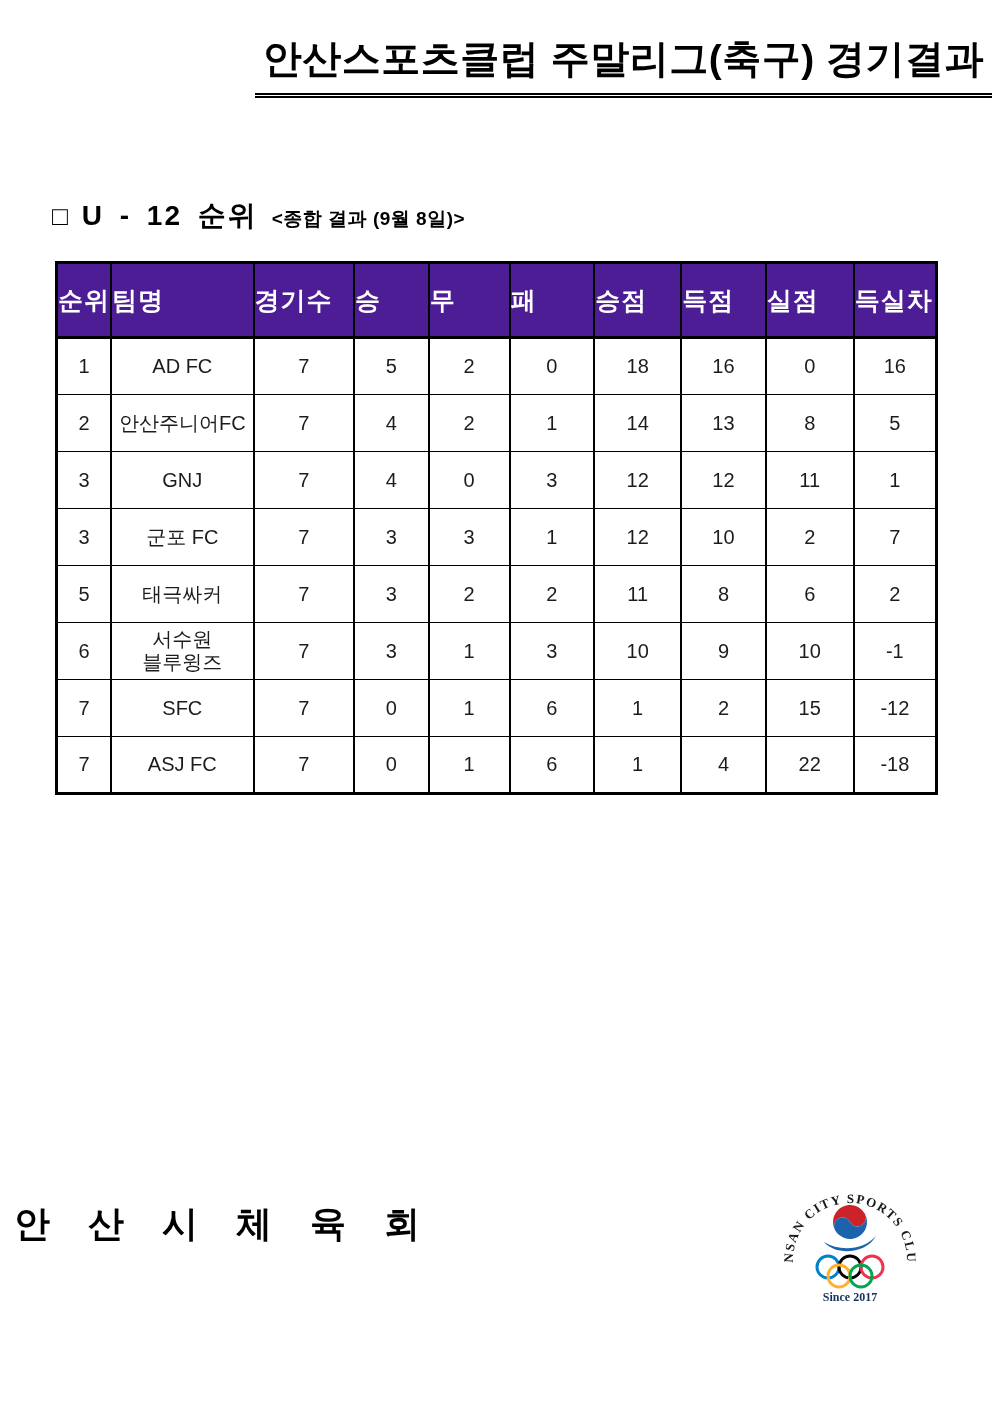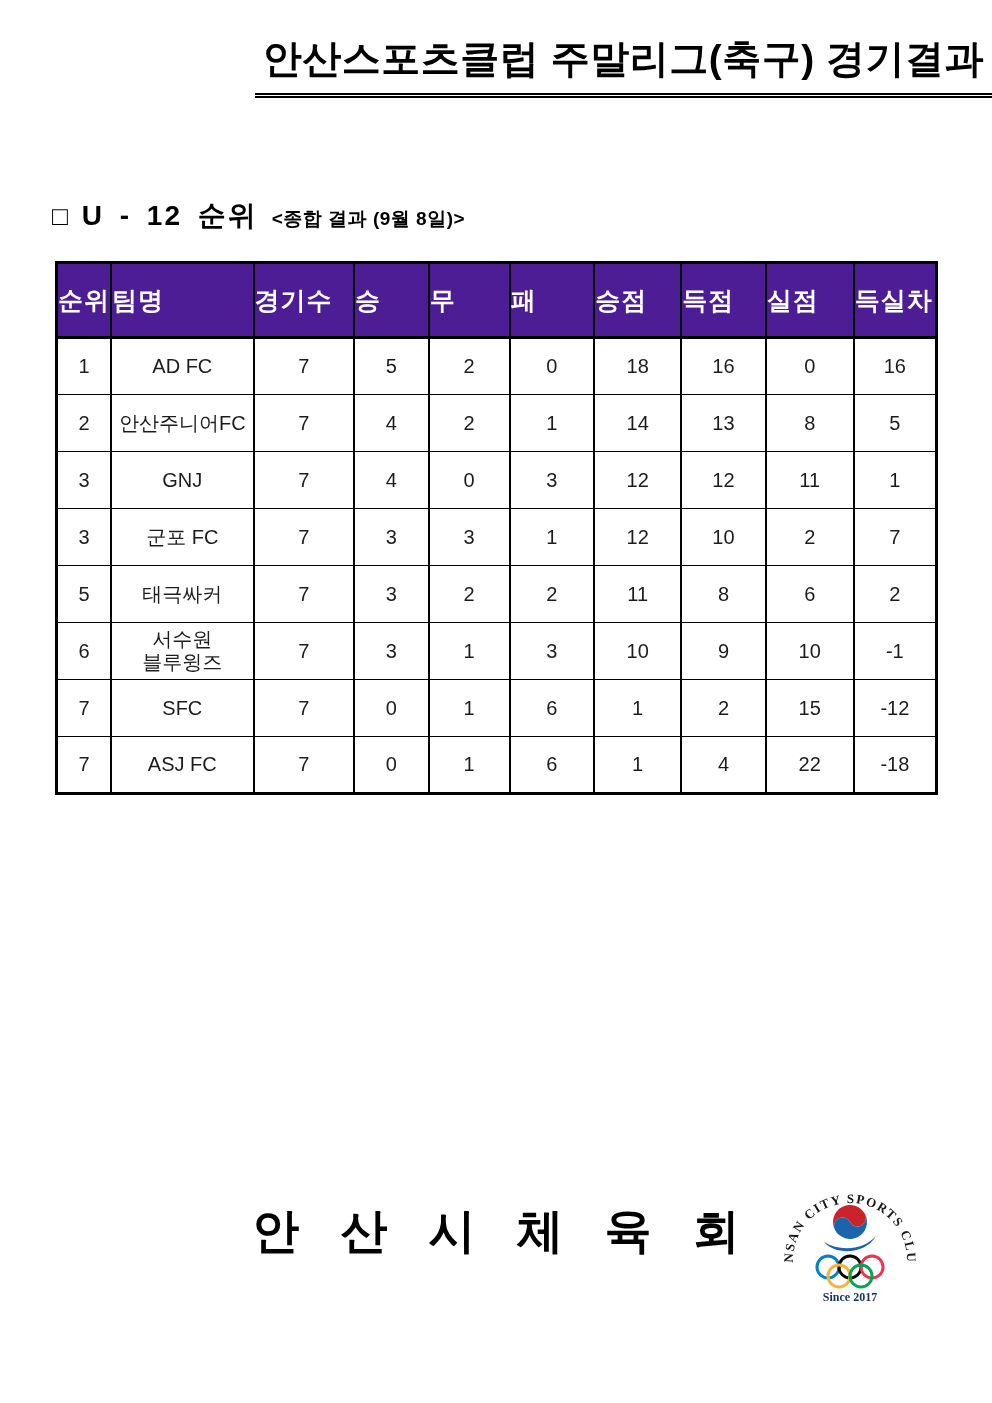--- a/index.html
+++ b/index.html
@@ -38,22 +38,22 @@
     height:57px; text-align:center; vertical-align:middle;
     font-size:20px; color:#1c1c1c;
     border-left:2px solid #000; border-right:2px solid #000;
     border-top:1px solid #000; border-bottom:1px solid #000;
   }
   table.league td.team-cell { white-space:pre-line; line-height:1.15; }
 
   
   .footer-left  { position:absolute; left:92px;  top:1176px; width:176px; height:122px; }
   .footer-center{
-    position:absolute; left:0; right:0; top:1200px; text-align:center;
-    font-size:47px; font-weight:bold; letter-spacing:14px; padding-left:14px;
+    position:absolute; left:0; right:0; top:1200px; 
+    font-size:36px; font-weight:bold; letter-spacing:14px; padding-left:14px;
   }
   .footer-right { position:absolute; left:770px; top:1172px; width:160px; height:138px; }
   svg { display:block; }
 </style>
 </head>
 <body>
 
 <div class="page">
 
   <div class="title-wrap">

